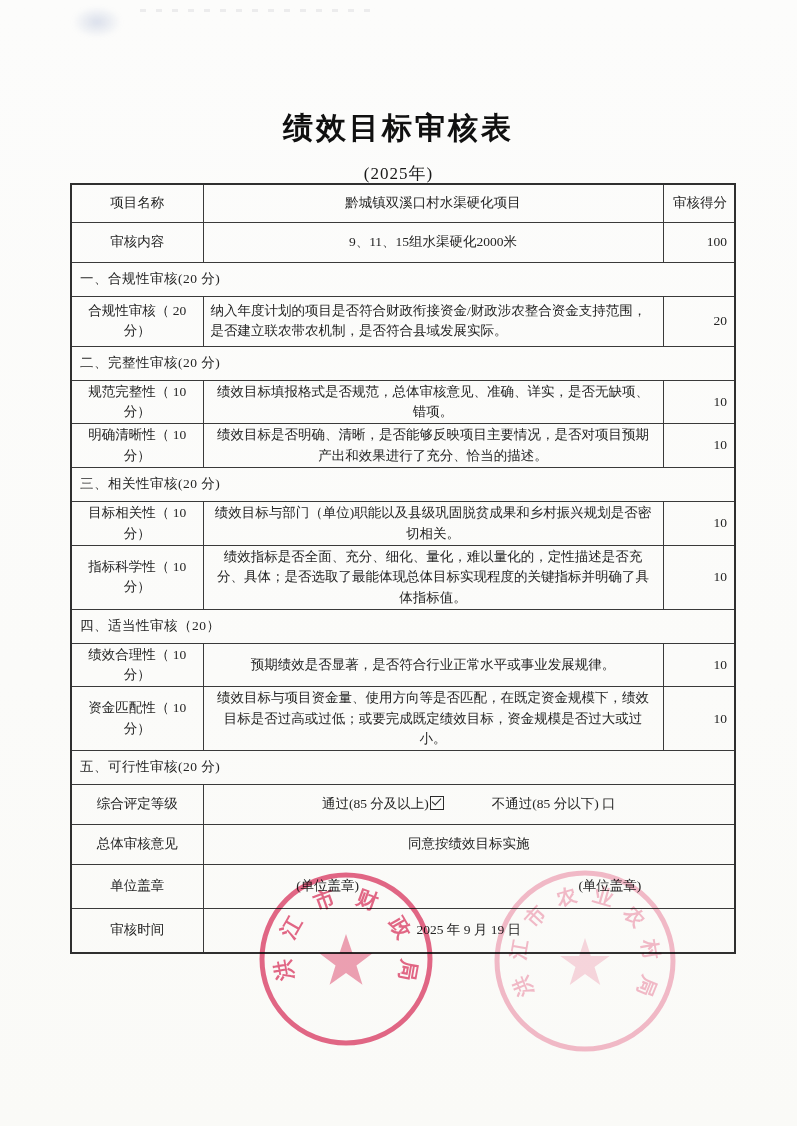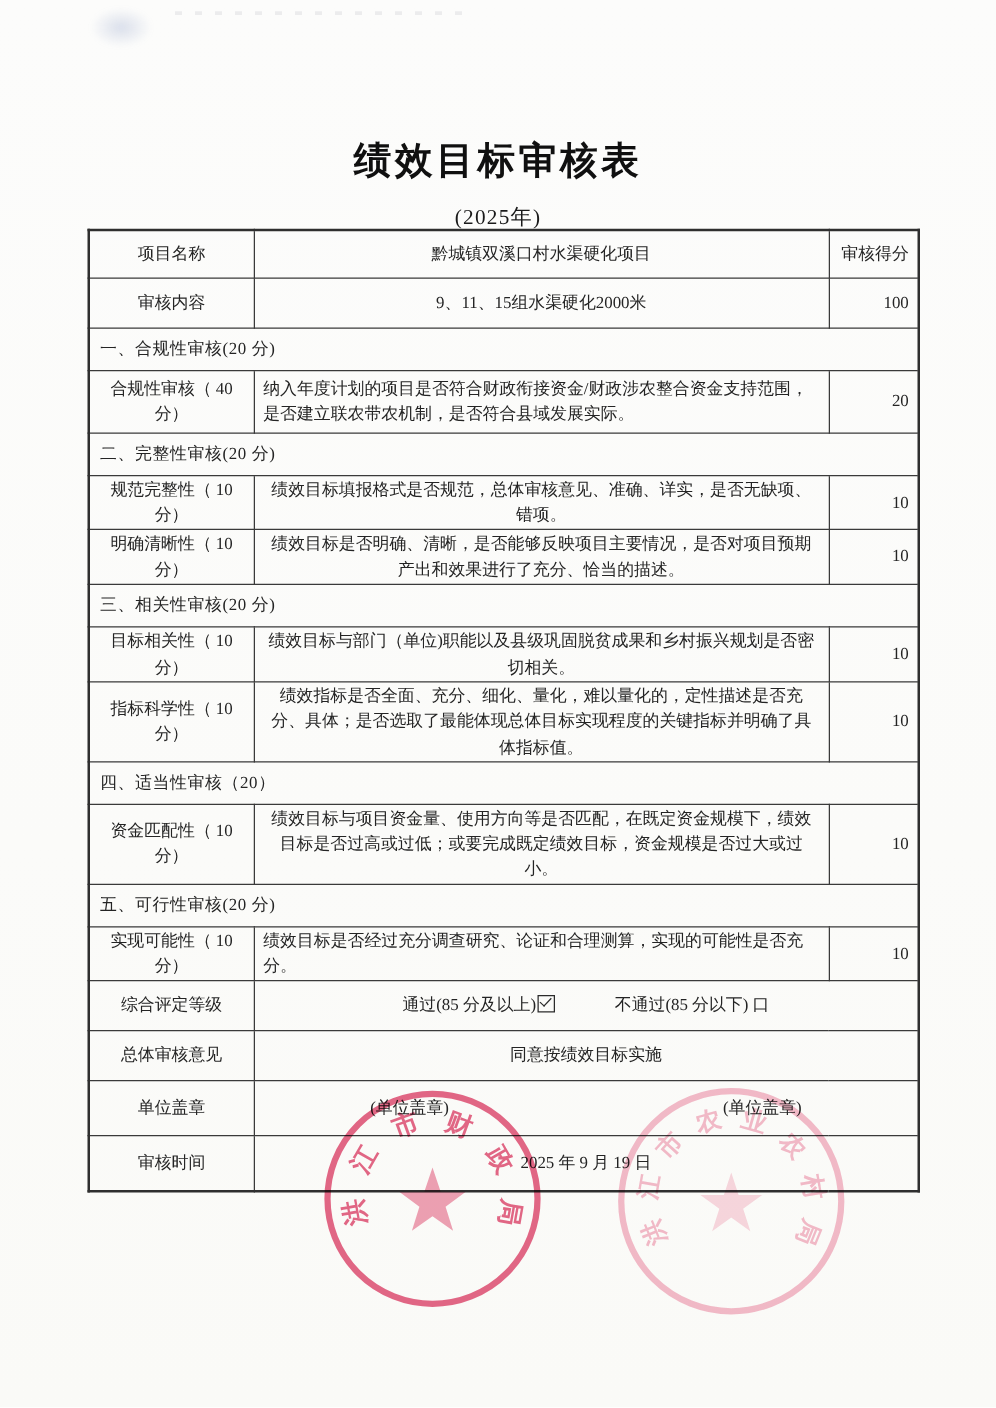--- a/index.html
+++ b/index.html
@@ -102,21 +102,21 @@
       <tr style="height:40px">
         <td class="lbl">审核内容</td>
         <td class="ctr">9、11、15组水渠硬化2000米</td>
         <td class="score">100</td>
       </tr>
 
       <tr style="height:34px">
         <td class="sec" colspan="3">一、合规性审核(20 分)</td>
       </tr>
       <tr style="height:50px">
-        <td class="lbl">合规性审核（ 40 分）</td>
+        <td class="lbl">合规性审核（ 20 分）</td>
         <td class="left">纳入年度计划的项目是否符合财政衔接资金/财政涉农整合资金支持范围， 是否建立联农带农机制，是否符合县域发展实际。</td>
         <td class="score">20</td>
       </tr>
 
       <tr style="height:34px">
         <td class="sec" colspan="3">二、完整性审核(20 分)</td>
       </tr>
       <tr style="height:42px">
         <td class="lbl">规范完整性（ 10 分）</td>
         <td class="ctr">绩效目标填报格式是否规范，总体审核意见、准确、详实，是否无缺项、错项。</td>
@@ -138,33 +138,33 @@
       </tr>
       <tr style="height:54px">
         <td class="lbl">指标科学性（ 10 分）</td>
         <td class="ctr">绩效指标是否全面、充分、细化、量化，难以量化的，定性描述是否充分、具体；是否选取了最能体现总体目标实现程度的关键指标并明确了具体指标值。</td>
         <td class="score">10</td>
       </tr>
 
       <tr style="height:34px">
         <td class="sec" colspan="3">四、适当性审核（20）</td>
       </tr>
+      <tr style="height:42px">
+        <td class="lbl">绩效合理性（ 10 分）</td>
+        <td class="ctr">预期绩效是否显著，是否符合行业正常水平或事业发展规律。</td>
+        <td class="score">10</td>
+      </tr>
       <tr style="height:48px">
         <td class="lbl">资金匹配性（ 10 分）</td>
         <td class="ctr">绩效目标与项目资金量、使用方向等是否匹配，在既定资金规模下，绩效目标是否过高或过低；或要完成既定绩效目标，资金规模是否过大或过小。</td>
         <td class="score">10</td>
       </tr>
 
       <tr style="height:34px">
         <td class="sec" colspan="3">五、可行性审核(20 分)</td>
-      </tr>
-      <tr style="height:38px">
-        <td class="lbl">实现可能性（ 10 分）</td>
-        <td class="left">绩效目标是否经过充分调查研究、论证和合理测算，实现的可能性是否充分。</td>
-        <td class="score">10</td>
       </tr>
 
       <tr style="height:40px">
         <td class="lbl">综合评定等级</td>
         <td class="rating-cell" colspan="2">
           <span class="opt"><span>通过(85 分及以上)</span><span class="checkbox checked"></span></span><span class="gap"></span><span class="opt">不通过(85 分以下) 口</span>
         </td>
       </tr>
       <tr style="height:40px">
         <td class="lbl">总体审核意见</td>

